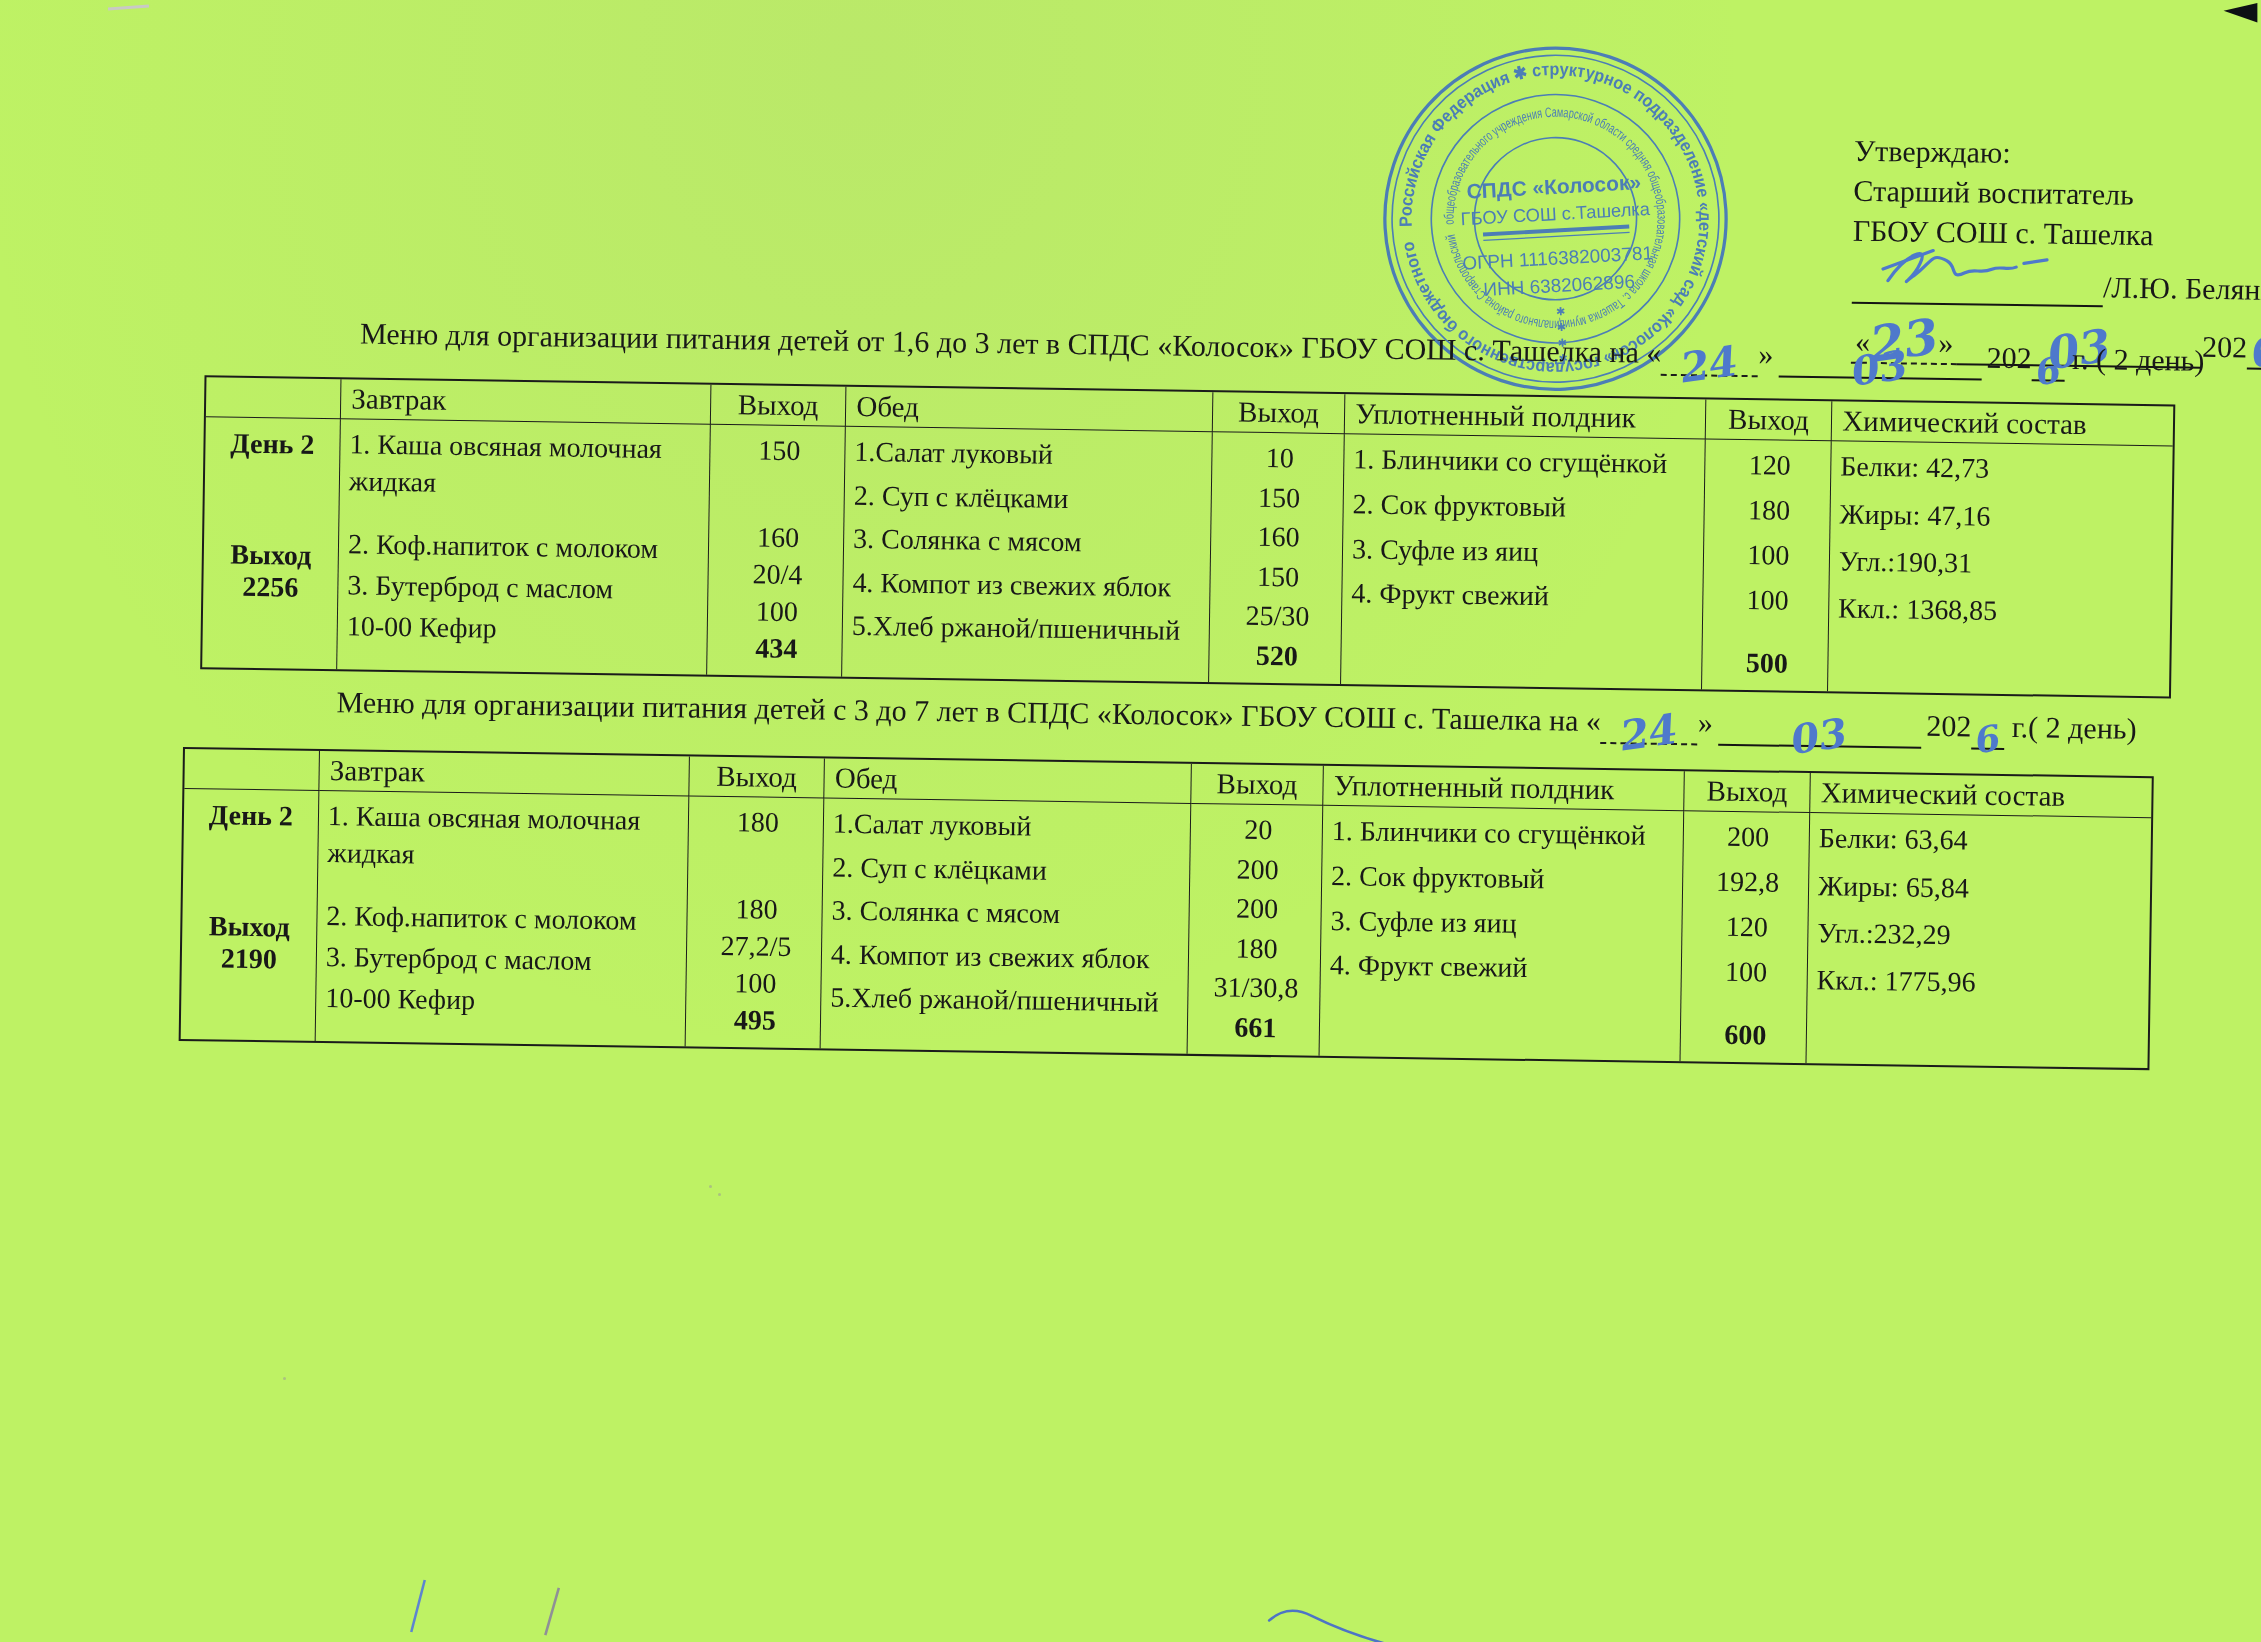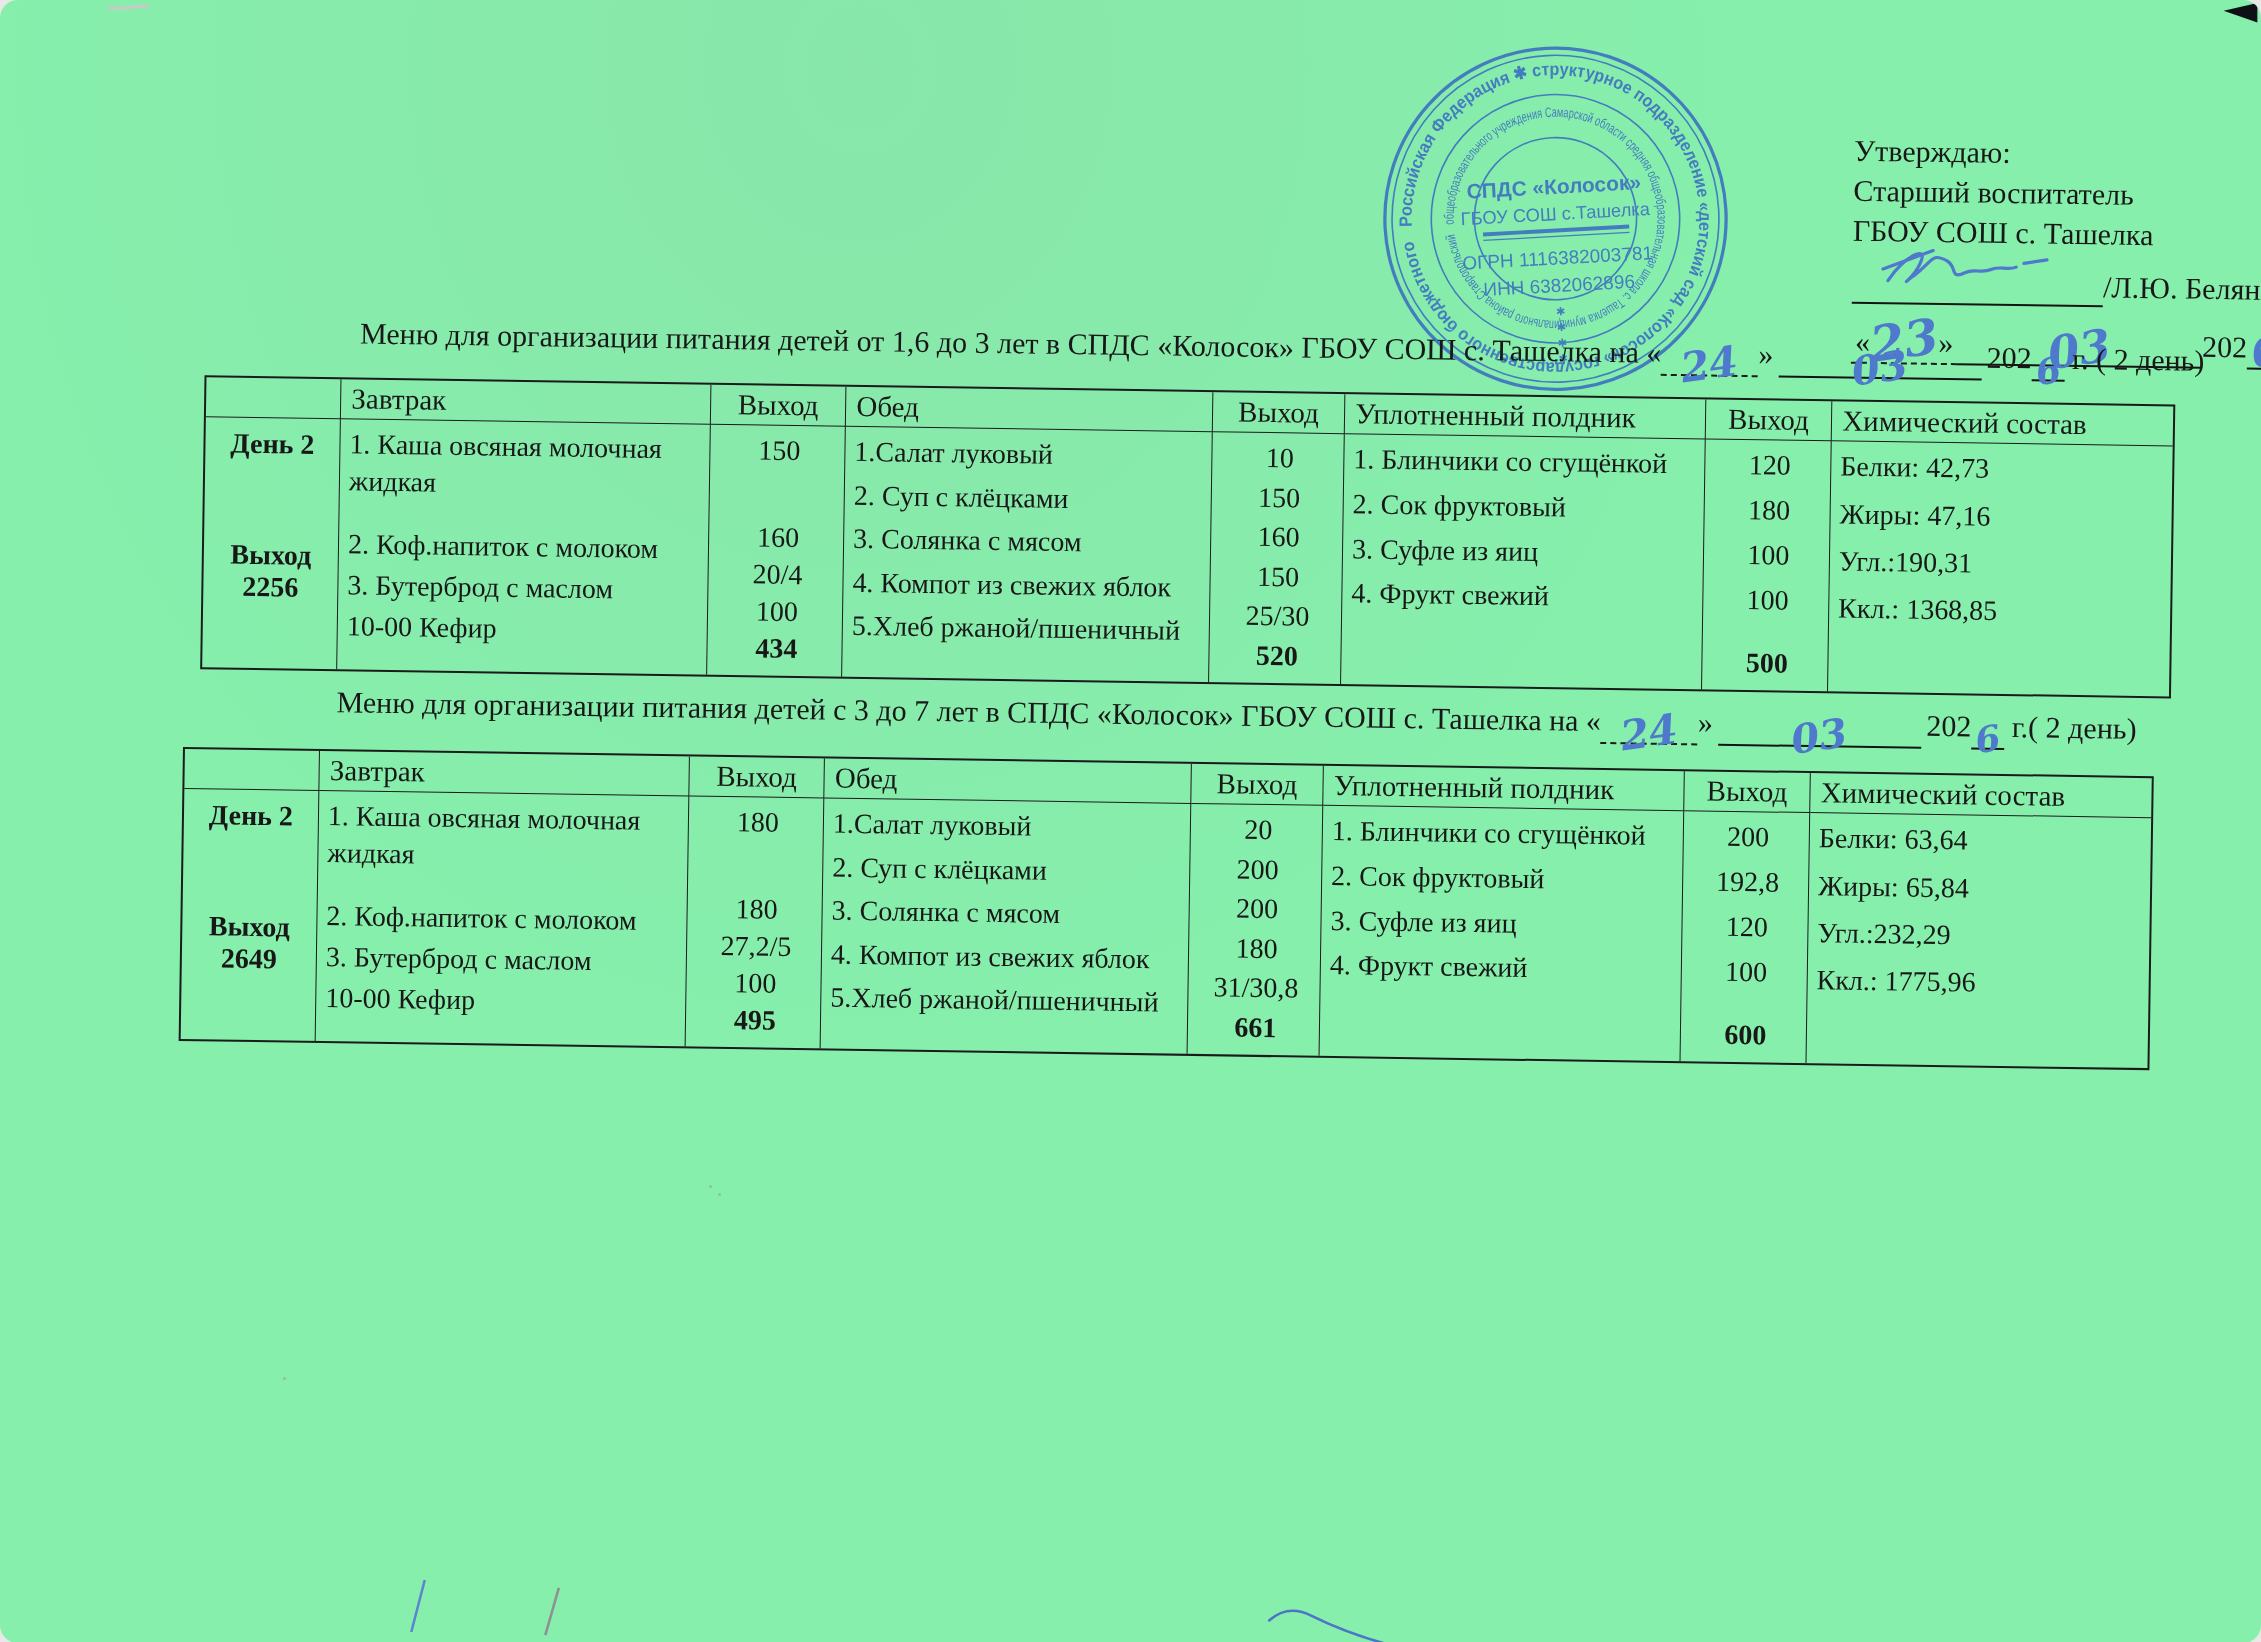--- a/index.html
+++ b/index.html
@@ -1,21 +1,20 @@
 <!DOCTYPE html>
 <html style="font-size:10.3px"><head>
 <meta charset="utf-8">
 <style>
   html,body{margin:0;padding:0;background:#e8e8e6;}
   .page{
     position:relative;width:2261px;height:1643px;overflow:hidden;
-    background:#86efac;
+    background:#bef264;
     font-family:"Liberation Serif","DejaVu Serif",serif;
     color:#181818;
-    border-radius:18px;
   }
   .shade{position:absolute;inset:0;pointer-events:none;
     background:radial-gradient(ellipse at 38% 4%, rgba(150,150,150,0.10), transparent 45%);}
   .rot{position:absolute;inset:0;transform:rotate(0.85deg);transform-origin:50% 50%;}
 
   
   .approval{position:absolute;left:1844px;top:120px;width:445px;font-size:30px;line-height:40px;}
   .sig-row{margin-top:5.2px;height:59px;white-space:nowrap;}
   .sig-line{display:inline-block;width:251px;height:46px;border-bottom:2.6px solid #141414;vertical-align:bottom;position:relative;}
   .sig-svg{position:absolute;left:26px;bottom:-3.9px;}
@@ -217,21 +216,21 @@
       <div class="hc">Обед</div>
       <div class="hc center">Выход</div>
       <div class="hc">Уплотненный полдник</div>
       <div class="hc center">Выход</div>
       <div class="hc no-r">Химический состав</div>
 
       <div class="bc day-cell">
         <div>День 2</div>
         <div class="day-sp1"></div>
         <div>Выход</div>
-        <div>2649</div>
+        <div>2190</div>
         <div class="day-sp2"></div>
       </div>
       <div class="bc items">
         <div class="it-b1">1. Каша овсяная молочная жидкая</div>
         <div class="it">2. Коф.напиток  с  молоком</div>
         <div class="it">3. Бутерброд с маслом</div>
         <div class="it">10-00 Кефир</div>
       </div>
       <div class="bc outs">
         <div class="o-b1">180</div>

